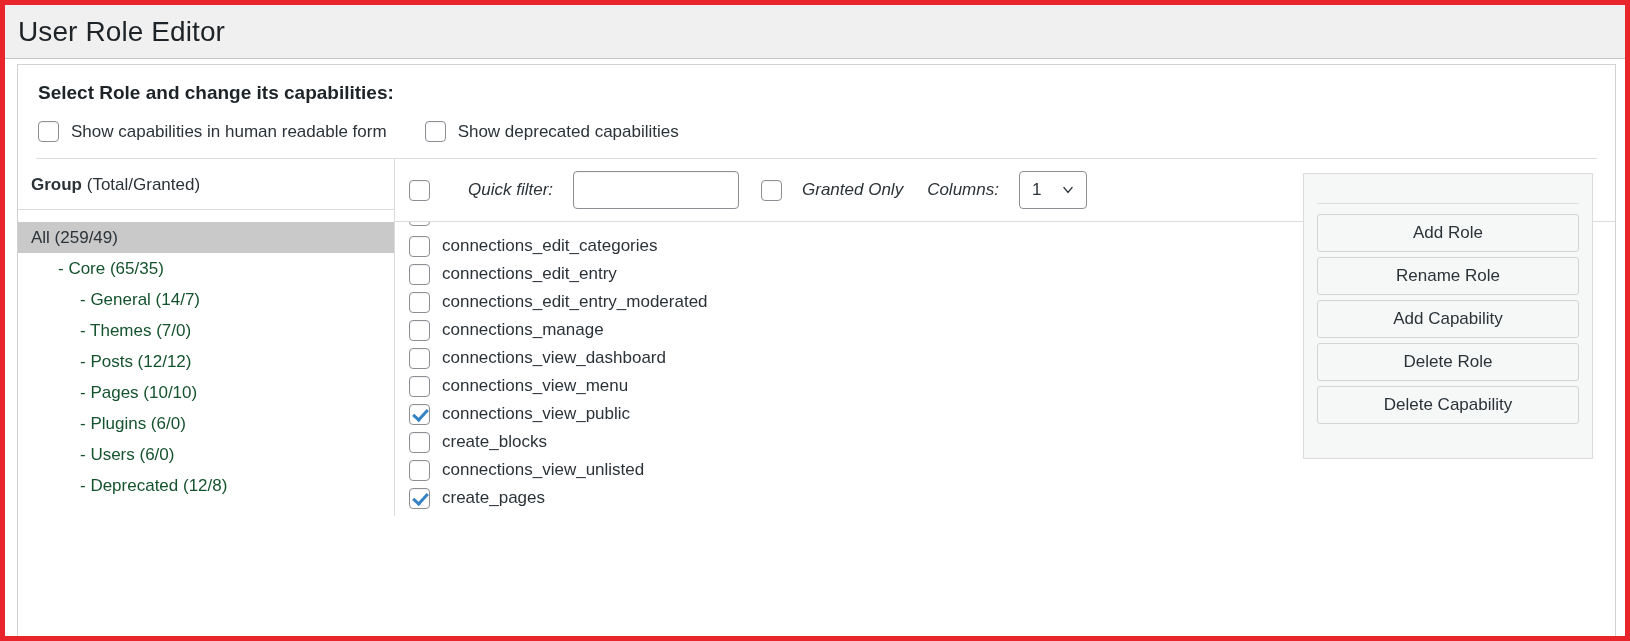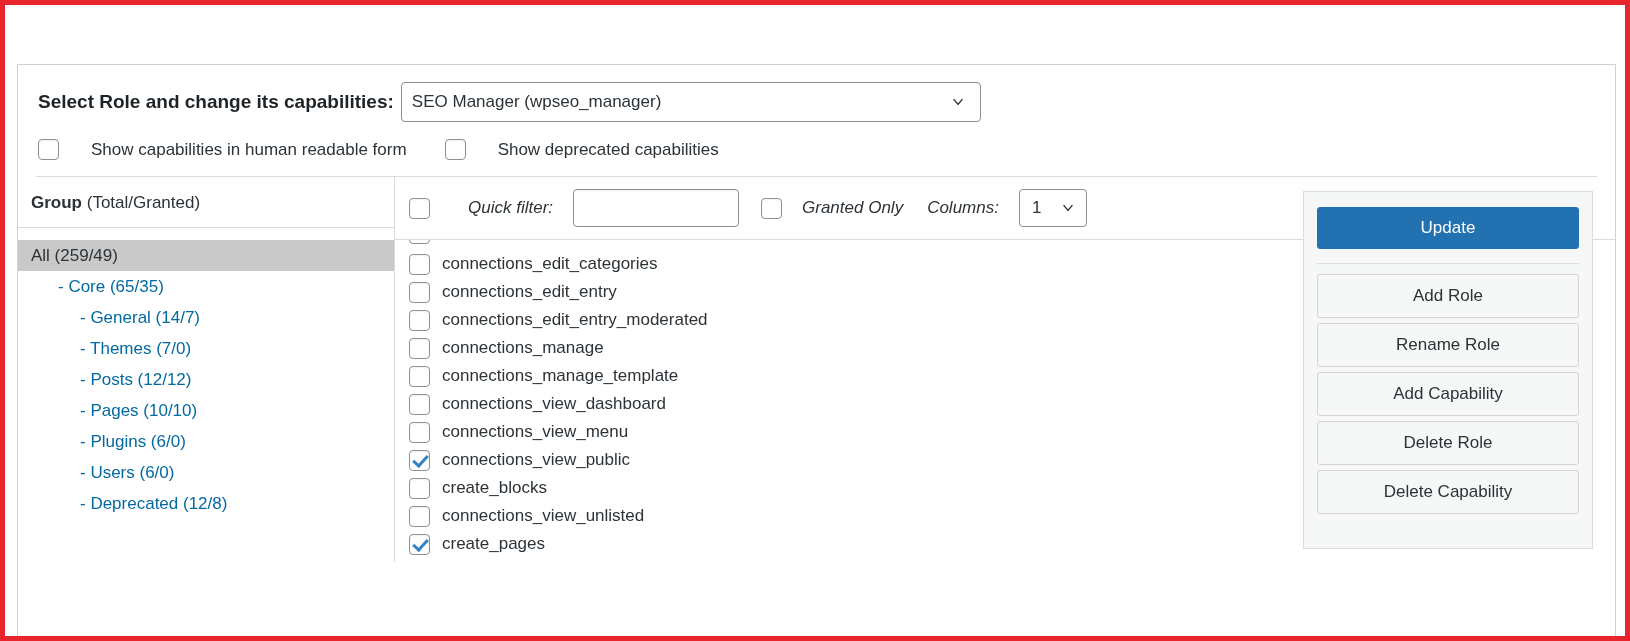--- a/index.html
+++ b/index.html
@@ -112,21 +112,20 @@
   .opts-row {
     display: flex;
     align-items: center;
     padding: 17px 0 16px 20px;
     gap: 12px;
   }
   .opt-label {
     font-size: 17px;
     color: #2c3338;
     white-space: nowrap;
-    margin-left: 20px;
   }
   .opt-gap { width: 14px; }
   .hr {
     height: 1px;
     background: #dcdcde;
     margin: 0 18px;
   }
   
   .body-cols {
     display: flex;
@@ -147,21 +146,21 @@
   .groups-head-hr {
     height: 1px;
     background: #dcdcde;
     margin-right: 0;
   }
   .group-list {
     padding-top: 12px;
   }
   .group-item {
     font-size: 17px;
-    color: #0369a1;
+    color: #14532d;
     line-height: 1;
     padding: 7px 0 7px 13px;
     cursor: pointer;
     white-space: nowrap;
   }
   .group-item.selected {
     background: #c9c9c9;
     color: #2c3338;
   }
   .group-item.lvl1 { padding-left: 40px; }
@@ -270,49 +269,46 @@
     cursor: pointer;
   }
   .btn-sep {
     height: 1px;
     background: #dcdcde;
     margin: 14px 0 10px 0;
   }
   .btn-secondary {
     display: block;
     width: 100%;
-    height: 44px;
+    height: 38px;
     box-sizing: border-box;
     background: #f6f7f7;
     border: 1px solid #d4d4d6;
     border-radius: 3px;
     color: #2c3338;
     font-family: "Liberation Sans", sans-serif;
     font-size: 17px;
     cursor: pointer;
     margin-bottom: 5px;
   }
   .btn-secondary:last-child { margin-bottom: 18px; }
 </style>
 </head>
 <body>
 
 <div id="screen">
 
+  <div class="title-strip">
+    <div class="page-title">User Role Editor</div>
+  </div>
 
   <div class="panel">
 
     <div class="role-row">
       <div class="role-label">Select Role and change its capabilities:</div>
-      <div class="role-select">
-        <span>SEO Manager (wpseo_manager)</span>
-        <svg class="chevron" viewBox="0 0 20 20">
-          <path d="M5 7 L10 13 L15 7" fill="none" stroke="#2c3338" stroke-width="1.8" stroke-linecap="round" stroke-linejoin="round"></path>
-        </svg>
-      </div>
     </div>
 
     <div class="opts-row">
       <div class="cbx"></div>
       <div class="opt-label">Show capabilities in human readable form</div>
       <div class="opt-gap"></div>
       <div class="cbx"></div>
       <div class="opt-label">Show deprecated capabilities</div>
     </div>
 
@@ -382,24 +378,20 @@
           <div class="cap-row">
             <div class="cbx"></div>
             <div class="cap-name">connections_edit_entry_moderated</div>
           </div>
           <div class="cap-row">
             <div class="cbx"></div>
             <div class="cap-name">connections_manage</div>
           </div>
           <div class="cap-row">
             <div class="cbx"></div>
-            <div class="cap-name">connections_manage_template</div>
-          </div>
-          <div class="cap-row">
-            <div class="cbx"></div>
             <div class="cap-name">connections_view_dashboard</div>
           </div>
           <div class="cap-row">
             <div class="cbx"></div>
             <div class="cap-name">connections_view_menu</div>
           </div>
           <div class="cap-row">
             <div class="cbx checked"></div>
             <div class="cap-name">connections_view_public</div>
           </div>
@@ -411,21 +403,20 @@
             <div class="cbx"></div>
             <div class="cap-name">connections_view_unlisted</div>
           </div>
           <div class="cap-row">
             <div class="cbx checked"></div>
             <div class="cap-name">create_pages</div>
           </div>
         </div>
 
         <div class="actions-panel">
-          <button class="btn-primary">Update</button>
           <div class="btn-sep"></div>
           <button class="btn-secondary">Add Role</button>
           <button class="btn-secondary">Rename Role</button>
           <button class="btn-secondary">Add Capability</button>
           <button class="btn-secondary">Delete Role</button>
           <button class="btn-secondary">Delete Capability</button>
         </div>
 
       </div>
     </div>

